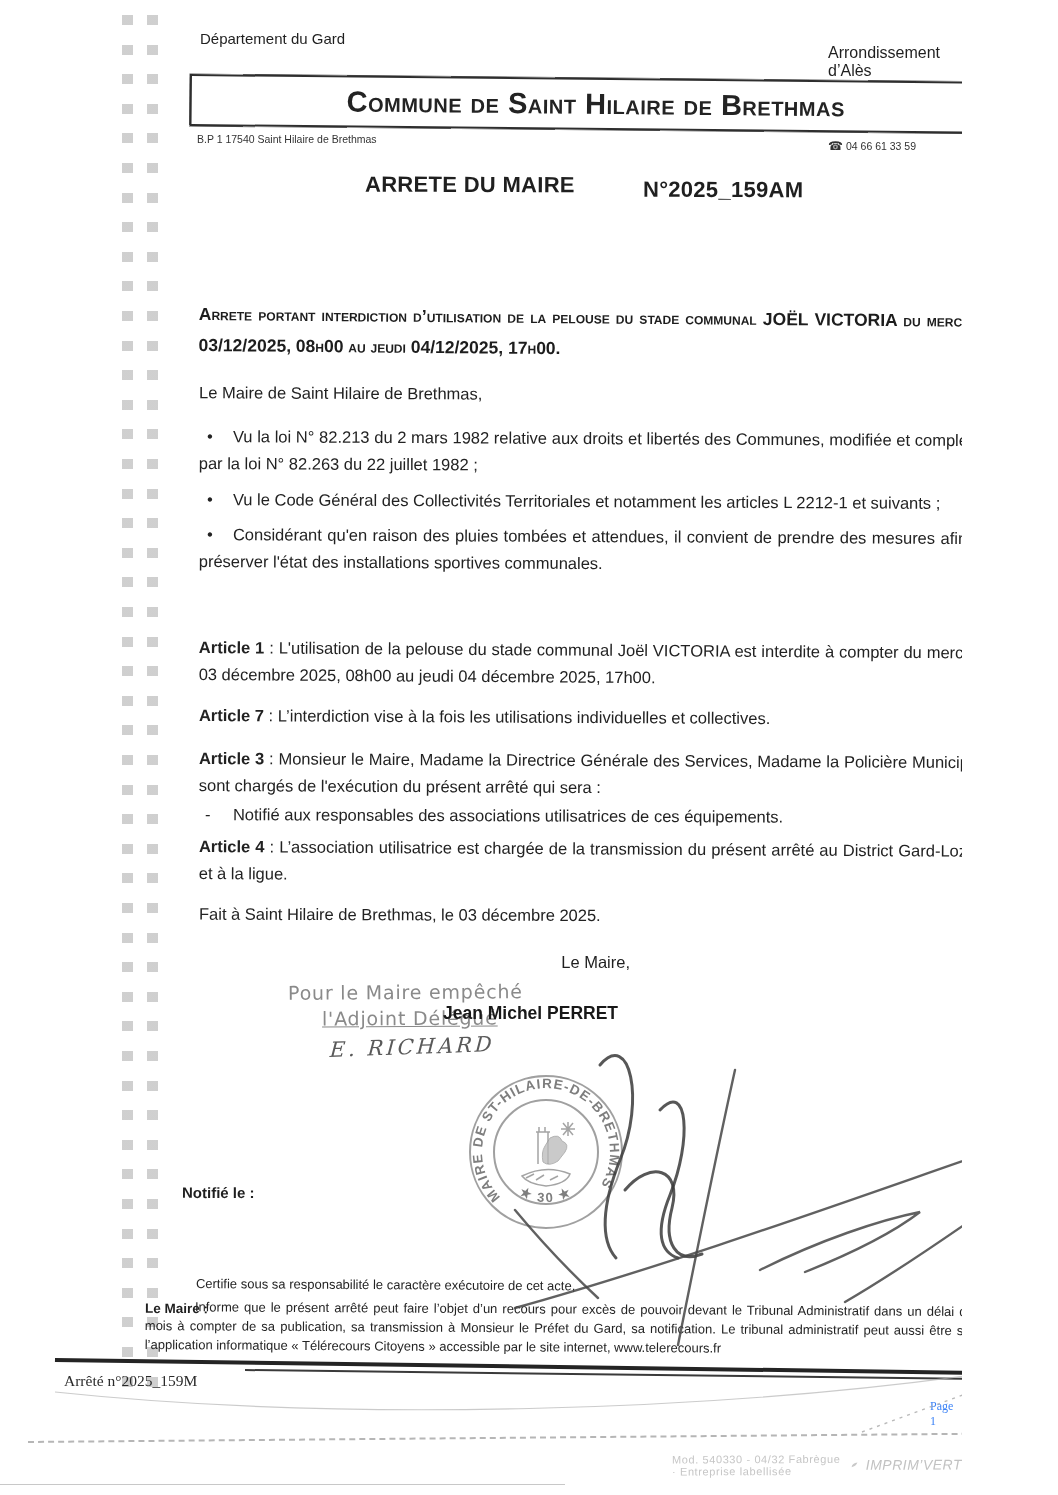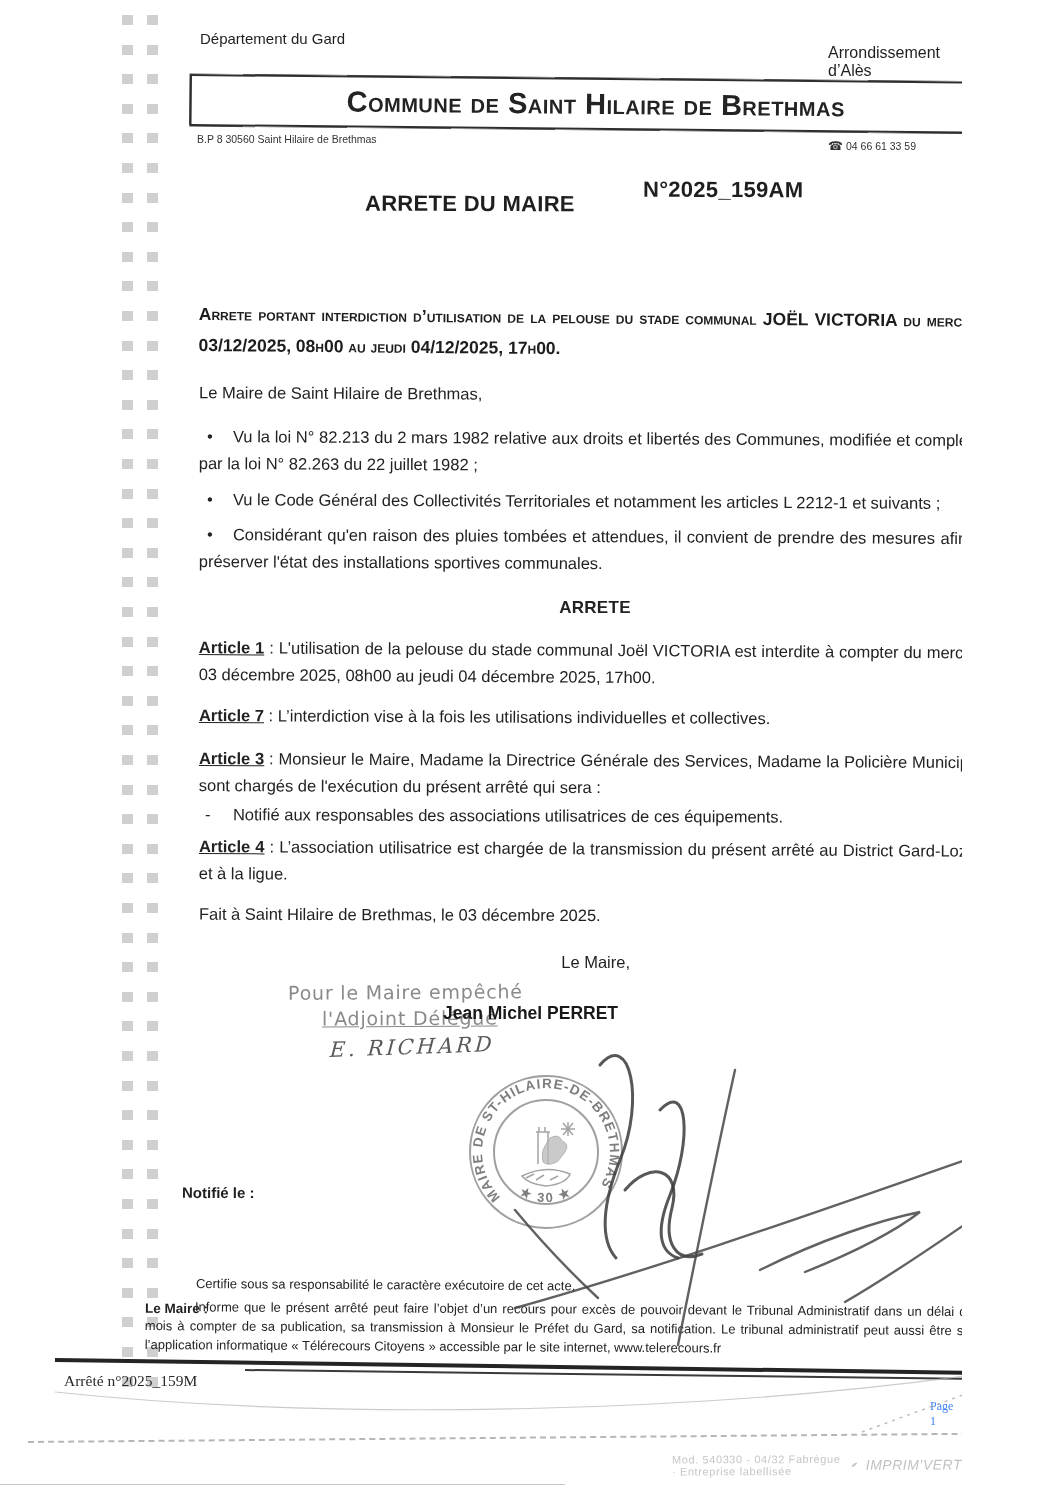--- a/index.html
+++ b/index.html
@@ -24,33 +24,33 @@
     transform:rotate(0.55deg);transform-origin:left top;
     box-shadow:0 0 0 .5px #555;
   }
   .commune-box span{
     font-variant:small-caps;font-weight:bold;font-size:29px;letter-spacing:.5px;color:#232323;
   }
   .bp{top:133px;left:197px;font-size:10.5px;color:#333;}
   .phone{top:139px;left:828px;font-size:10.5px;color:#333;}
   .phone .glyph{font-size:12px;margin-right:3px;}
 
-  .doc-title{top:191px;left:365px;font-size:22px;font-weight:bold;letter-spacing:.3px;transform:rotate(0.2deg);}
+  .doc-title{top:172px;left:365px;font-size:22px;font-weight:bold;letter-spacing:.3px;transform:rotate(0.2deg);}
   .doc-number{top:177px;left:643px;font-size:22px;font-weight:bold;letter-spacing:.3px;transform:rotate(0.2deg);}
 
   .para{position:absolute;left:199px;width:792px;text-align:justify;font-size:16.5px;line-height:27px;color:#222;}
   .subject{top:281px;font-weight:bold;font-variant:small-caps;font-size:17.5px;line-height:31px;
     transform:rotate(0.5deg);transform-origin:left top;color:#1d1d1d;}
   .salutation{top:364px;transform:rotate(0.25deg);}
   .recital .bullet{display:inline-block;width:26px;padding-left:8px;}
   .rec1{top:406px;transform:rotate(0.3deg);transform-origin:left top;}
   .rec2{top:469px;transform:rotate(0.3deg);transform-origin:left top;}
   .rec3{top:504px;transform:rotate(0.3deg);transform-origin:left top;}
   .decree-heading{top:577px;text-align:center;font-weight:bold;font-size:17px;letter-spacing:.3px;}
-  .art-label{font-weight:bold;text-decoration:underline;}
+  .art-label{font-weight:bold;}
   .art1{top:617px;transform:rotate(0.4deg);transform-origin:left top;}
   .art2{top:685px;transform:rotate(0.3deg);transform-origin:left top;}
   .art3{top:728px;transform:rotate(0.3deg);transform-origin:left top;}
   .art3sub{top:784px;transform:rotate(0.25deg);transform-origin:left top;}
   .art3sub .dash{display:inline-block;width:28px;padding-left:6px;}
   .art4{top:816px;transform:rotate(0.35deg);transform-origin:left top;}
   .closing{top:885px;transform:rotate(0.2deg);}
 
   .sig-role{top:953px;left:430px;width:200px;text-align:right;font-size:16.5px;}
   .stamp-line{color:#8a8a8a;font-family:"DejaVu Sans",sans-serif;letter-spacing:.8px;}
@@ -98,37 +98,36 @@
 <div class="page">
 
   <div class="holes c1"></div>
   <div class="holes c2"></div>
 
   <div class="abs dept">Département du Gard</div>
   <div class="abs arrond">Arrondissement d’Alès</div>
   <div class="abs commune-box">
     <span>Commune de Saint Hilaire de Brethmas</span>
   </div>
-  <div class="abs bp">B.P 8 30560 Saint Hilaire de Brethmas</div>
+  <div class="abs bp">B.P 1 17540 Saint Hilaire de Brethmas</div>
   <div class="abs phone">
     <span class="glyph">☎</span><span>04 66 61 33 59</span>
   </div>
 
   <div class="abs doc-title">ARRETE DU MAIRE</div>
   <div class="abs doc-number">N°2025_159AM</div>
 
   <p class="para subject">Arrete portant interdiction d’utilisation de la pelouse du stade communal JOËL VICTORIA du mercredi 03/12/2025, 08h00 au jeudi 04/12/2025, 17h00.</p>
 
   <p class="para salutation">Le Maire de Saint Hilaire de Brethmas,</p>
 
   <p class="para recital rec1"><span class="bullet">•</span><span>Vu la loi N° 82.213 du 2 mars 1982 relative aux droits et libertés des Communes, modifiée et complétée par la loi N° 82.263 du 22 juillet 1982 ;</span></p>
   <p class="para recital rec2"><span class="bullet">•</span><span>Vu le Code Général des Collectivités Territoriales et notamment les articles L 2212-1 et suivants ;</span></p>
   <p class="para recital rec3"><span class="bullet">•</span><span>Considérant qu'en raison des pluies tombées et attendues, il convient de prendre des mesures afin de préserver l'état des installations sportives communales.</span></p>
 
-  <p class="para decree-heading">ARRETE</p>
 
   <p class="para art1"><span class="art-label">Article 1</span> <span>: L'utilisation de la pelouse du stade communal Joël VICTORIA est interdite à compter du mercredi 03 décembre 2025, 08h00 au jeudi 04 décembre 2025, 17h00.</span></p>
   <p class="para art2"><span class="art-label">Article 7</span> <span>: L’interdiction vise à la fois les utilisations individuelles et collectives.</span></p>
   <p class="para art3"><span class="art-label">Article 3</span> <span>: Monsieur le Maire, Madame la Directrice Générale des Services, Madame la Policière Municipale sont chargés de l'exécution du présent arrêté qui sera :</span></p>
   <p class="para art3sub"><span class="dash">-</span><span>Notifié aux responsables des associations utilisatrices de ces équipements.</span></p>
   <p class="para art4"><span class="art-label">Article 4</span> <span>: L’association utilisatrice est chargée de la transmission du présent arrêté au District Gard-Lozère et à la ligue.</span></p>
 
   <p class="para closing">Fait à Saint Hilaire de Brethmas, le 03 décembre 2025.</p>
 
   <div class="abs sig-role">Le Maire,</div>

